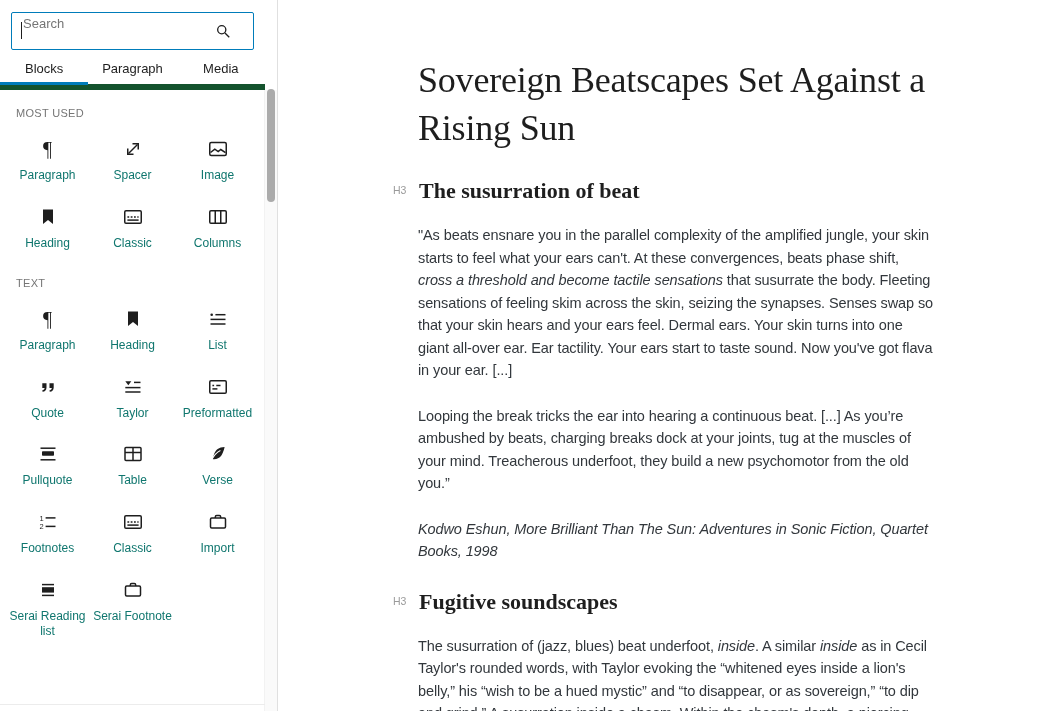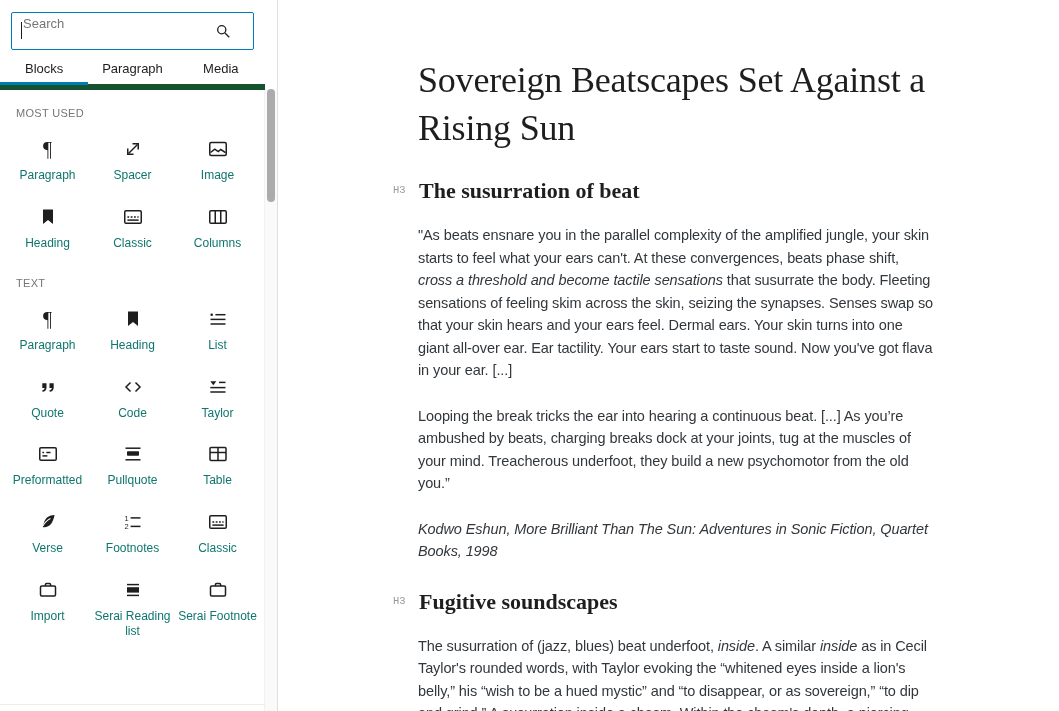--- a/index.html
+++ b/index.html
@@ -45,21 +45,21 @@
 
   
   .canvas{flex:1;background:#fff;overflow:hidden}
   .doc{padding:56px 0 0 140px;width:700px}
   .post-title{
     font-family:"Liberation Serif",serif;font-weight:400;font-size:36px;line-height:1.34;
     letter-spacing:-0.2px;color:#1e1e1e;margin:0 0 24px;width:545px;cursor:text;
   }
   .h3-block{position:relative;width:516px;margin:26px 0 20px}
   .h3-badge{position:absolute;left:-25px;top:6px;font-size:10.5px;font-weight:500;color:#9a9a9a;
-            font-family:Liberation Mono, monospace}
+            font-family:Liberation Sans, sans-serif}
   .h3-block h3{font-family:"Liberation Serif",serif;font-size:22px;font-weight:700;color:#1e1e1e;margin:1px;cursor:text}
   .para{width:516px;font-size:14.5px;line-height:22.5px;letter-spacing:-0.1px;color:#32373c;margin:0 0 23px;cursor:text}
   .para em{font-style:italic}
 </style>
 </head>
 <body>
 
 <div class="app">
 
   <aside class="sidebar">
@@ -167,29 +167,20 @@
               <span class="block-label">List</span>
             </button>
             <button class="block-item">
               <span class="block-icon">
                 <svg viewBox="0 0 24 24" fill="#1e1e1e">
                   <path d="M6.3 8.3h4.2v4.1c0 2.5-1.5 4-3.9 4.4l-.4-1.4c1.5-.3 2.3-1.1 2.4-2.4H6.3z"></path>
                   <path d="M13.5 8.3h4.2v4.1c0 2.5-1.5 4-3.9 4.4l-.4-1.4c1.5-.3 2.3-1.1 2.4-2.4h-2.3z"></path>
                 </svg>
               </span>
               <span class="block-label">Quote</span>
-            </button>
-            <button class="block-item">
-              <span class="block-icon">
-                <svg viewBox="0 0 24 24">
-                  <path d="M9.5 7.5L5 12l4.5 4.5" fill="none" stroke="#1e1e1e" stroke-width="1.5"></path>
-                  <path d="M14.5 7.5L19 12l-4.5 4.5" fill="none" stroke="#1e1e1e" stroke-width="1.5"></path>
-                </svg>
-              </span>
-              <span class="block-label">Code</span>
             </button>
             <button class="block-item">
               <span class="block-icon">
                 <svg viewBox="0 0 24 24">
                   <path d="M4.3 6.3h6l-3 4z" fill="#1e1e1e"></path>
                   <path d="M13 7.4h6.5" fill="none" stroke="#1e1e1e" stroke-width="1.5"></path>
                   <path d="M4.3 12.6h15.2" fill="none" stroke="#1e1e1e" stroke-width="1.5"></path>
                   <path d="M4.3 17h15.2" fill="none" stroke="#1e1e1e" stroke-width="1.5"></path>
                 </svg>
               </span>

